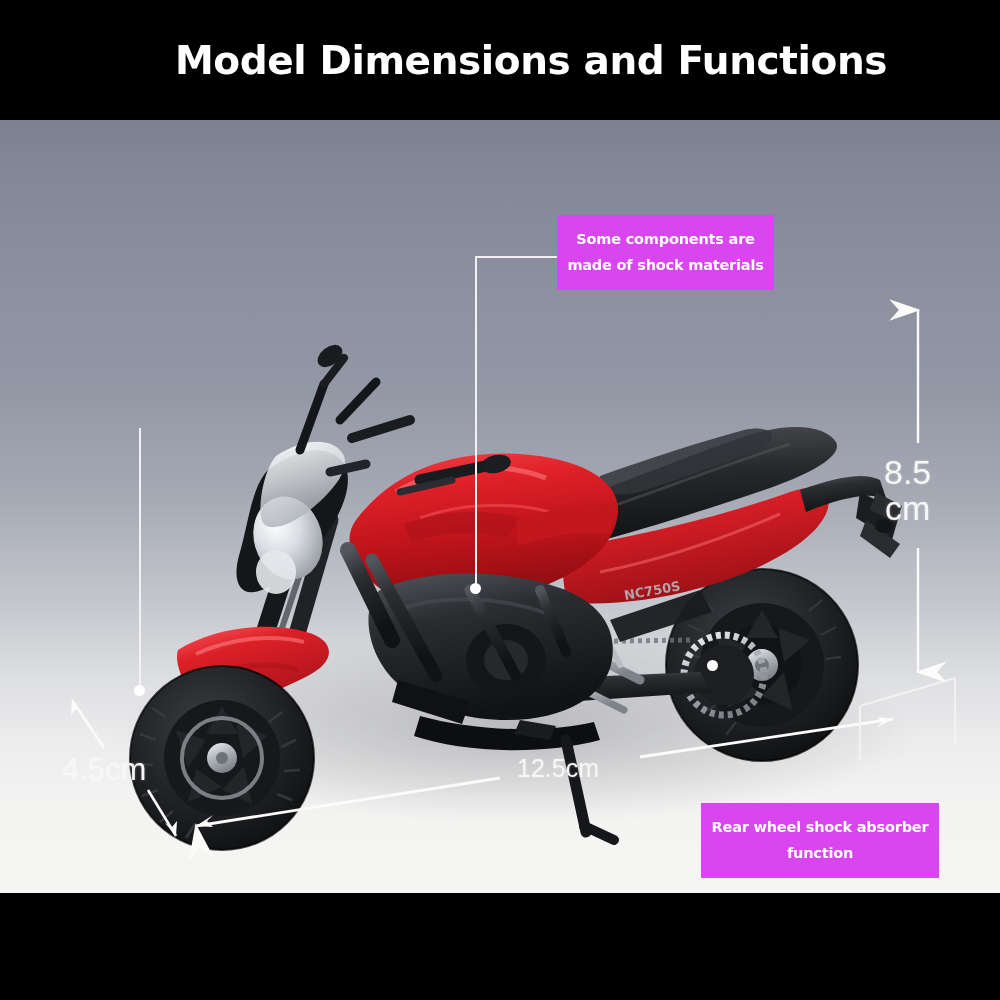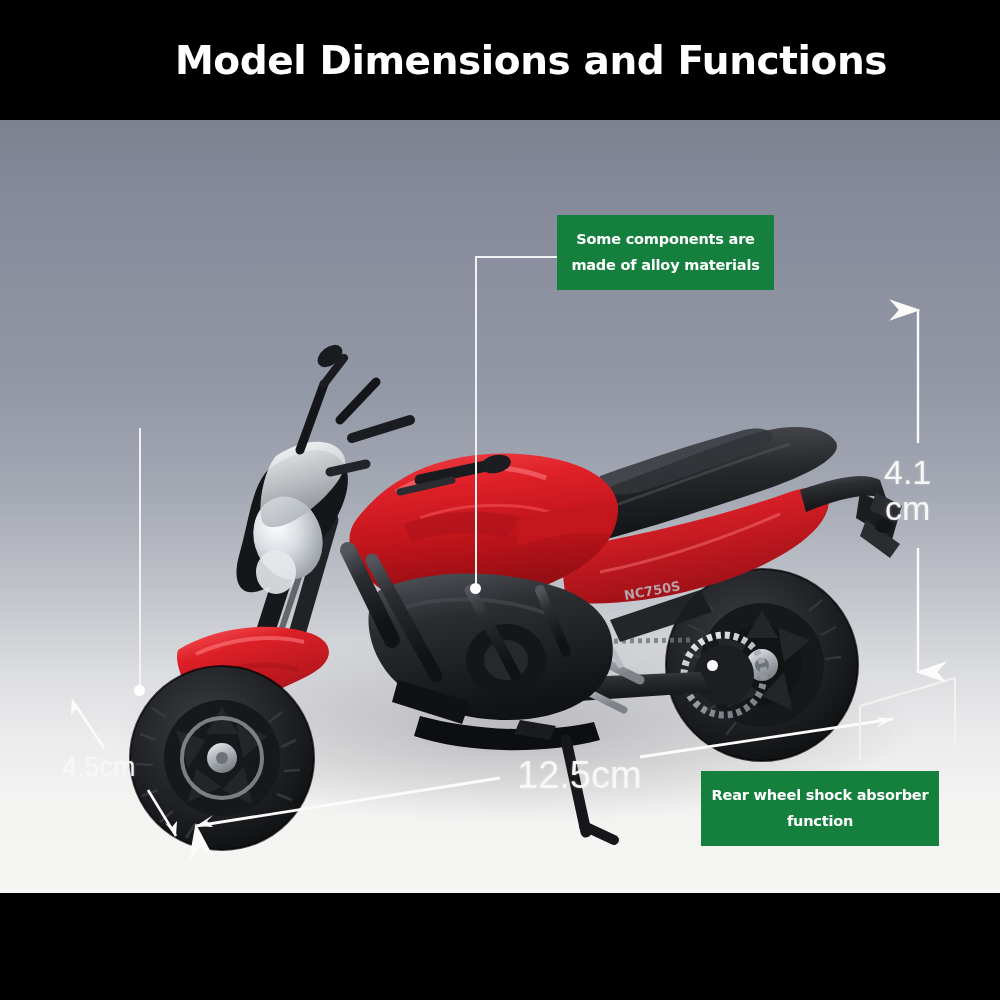--- a/index.html
+++ b/index.html
@@ -80,39 +80,39 @@
     width: 790px;
     height: 180px;
     border-radius: 50%;
     background: radial-gradient(ellipse at 50% 50%, rgba(70,72,80,0.30) 0%, rgba(90,92,100,0.14) 45%, rgba(120,122,130,0.0) 72%);
     filter: blur(6px);
   }
 
   
   .callout {
     position: absolute;
-    background: #15803d;
+    background: #d946ef;
     color: #ffffff;
     font-family: "DejaVu Sans", sans-serif;
     font-weight: 700;
     font-size: 14.5px;
     line-height: 1.75;
     text-align: center;
     display: flex;
     flex-direction: column;
     align-items: center;
     justify-content: center;
     letter-spacing: -0.2px;
     z-index: 30;
     box-sizing: border-box;
     padding: 22px 10px;
   }
   #callout-alloy     { left: 557px; top: 215px; width: 217px; height: 75px; }
   #callout-handlebar { left: 18px;  top: 357px; width: 192px; height: 71px; }
-  #callout-shock     { left: 701px; top: 771px; width: 238px; height: 75px; }
+  #callout-shock     { left: 701px; top: 803px; width: 238px; height: 75px; }
   .callout span { display: block; white-space: nowrap; }
 
   
   .leader {
     position: absolute;
     background: #f2f2f2;
     z-index: 25;
   }
   .leader.v { width: 1.6px; }
   .leader.h { height: 1.6px; }
@@ -148,22 +148,22 @@
   .dimtext {
     position: absolute;
     color: #f7f7f6;
     font-family: "Liberation Sans", sans-serif;
     font-weight: 400;
     z-index: 29;
     text-shadow: 0 0 3px rgba(255,255,255,0.35);
     white-space: nowrap;
   }
   #dim-h { left: 884px; top: 455px; font-size: 34px; line-height: 1.05; text-align: center; }
-  #dim-w { left: 517px; top: 754px; font-size: 38px; }
-  #dim-d { left: 62px;  top: 752px; font-size: 27px; }
+  #dim-w { left: 517px; top: 754px; font-size: 25px; }
+  #dim-d { left: 62px;  top: 752px; font-size: 31px; }
 </style>
 </head>
 <body>
 
 <div id="stage">
 
   <div id="photo">
     <div id="floor-shadow"></div>
 
     <svg width="1000" height="773" viewBox="0 0 1000 773" style="position:absolute;left:0;top:0;">
@@ -432,29 +432,29 @@
     </g>
 
     <g stroke="#f4f4f2" stroke-width="2" fill="none" opacity="0.9">
       <line x1="860" y1="706" x2="955" y2="678"></line>
       <line x1="860" y1="706" x2="860" y2="760"></line>
       <line x1="955" y1="678" x2="955" y2="745"></line>
     </g>
   </svg>
 
   <div class="dimtext" id="dim-h">
-    <div>4.1</div>
+    <div>8.5</div>
     <div>cm</div>
   </div>
   <div class="dimtext" id="dim-w">12.5cm</div>
   <div class="dimtext" id="dim-d">4.5cm</div>
 
   <div class="callout" id="callout-alloy">
     <span>Some components are</span>
-    <span>made of alloy materials</span>
+    <span>made of shock materials</span>
   </div>
 
 
   <div class="callout" id="callout-shock">
     <span>Rear wheel shock absorber</span>
     <span>function</span>
   </div>
 
   <div class="bar" id="bar-top"></div>
   <div class="bar" id="bar-bottom"></div>

